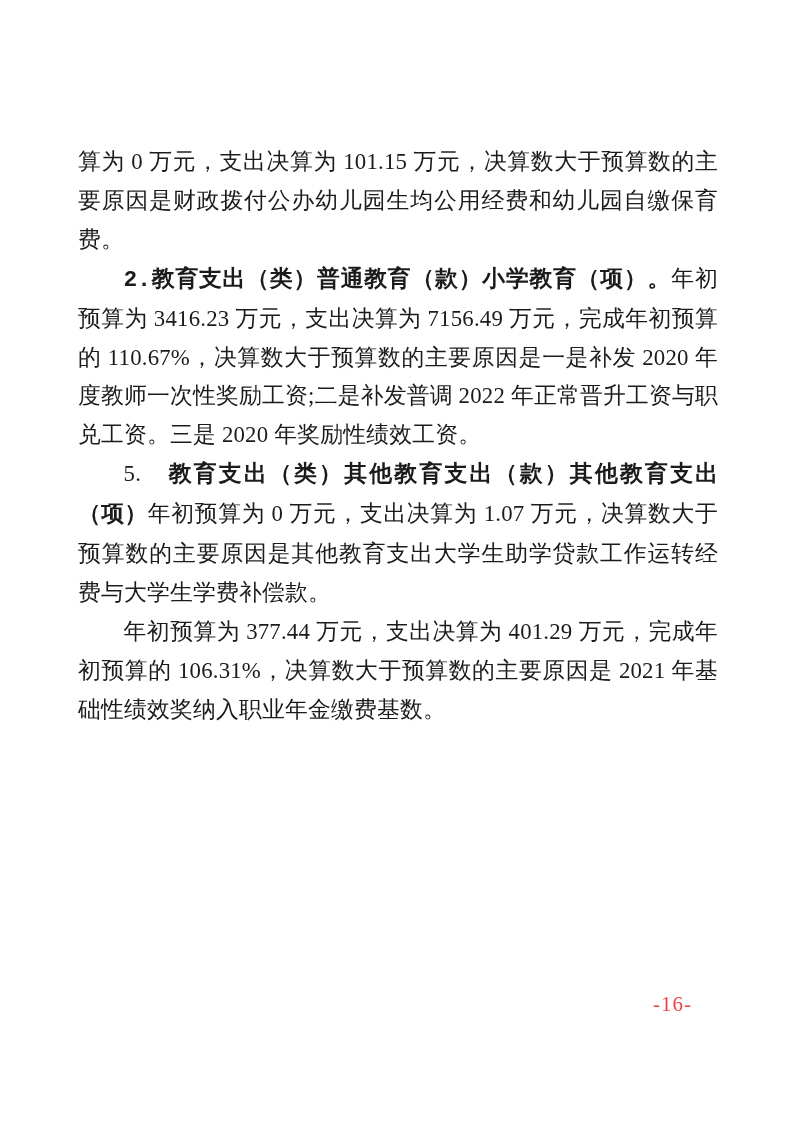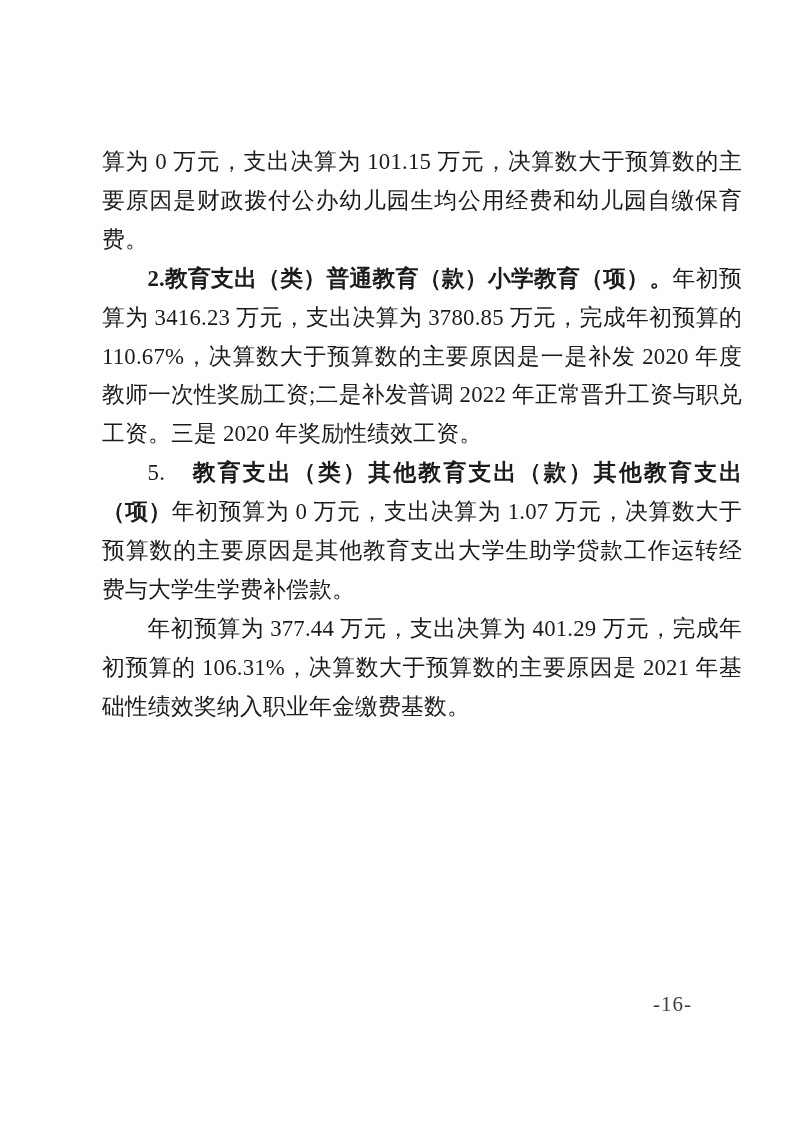--- a/index.html
+++ b/index.html
@@ -7,53 +7,52 @@
     width: 793px; height: 1122px;
     background: #ffffff;
     font-family: "Liberation Serif", "DejaVu Serif", serif;
     position: relative;
     overflow: hidden;
   }
   .page {
     position: absolute; inset: 0;
     background: #ffffff;
     color: #1b1b1b;
-    margin-left: 24px;
   }
   .content {
     position: absolute;
     left: 78px; top: 143px;
     width: 640px;
     font-size: 22.8px;
     line-height: 38.9px;
     text-align: justify;
     text-justify: inter-ideograph;
     letter-spacing: 0.2px;
   }
   p.para { margin: 0; padding: 0; }
   p.para.indent { text-indent: 2em; }
   .run { font-weight: 400; }
   .run.b {
     font-weight: 700;
-    font-family: Liberation Serif, serif;
+    font-family: Liberation Mono, monospace;
     letter-spacing: 0;
   }
   .footer {
     position: absolute;
     top: 992px; right: 101px;
     font-size: 21px;
-    color: #404040;
+    color: #ef4444;
     letter-spacing: 1px;
     font-family: "Liberation Serif", "DejaVu Serif", serif;
   }
 </style>
 </head>
 <body>
 
 <div class="page">
   <main class="content" id="paras">
       <p class="para"><span class="run">算为 0 万元，支出决算为 101.15 万元，决算数大于预算数的主要原因是财政拨付公办幼儿园生均公用经费和幼儿园自缴保育费。</span></p>
-      <p class="para indent"><span class="run b">2.教育支出（类）普通教育（款）小学教育（项）。</span><span class="run">年初预算为 3416.23 万元，支出决算为 3780.85 万元，完成年初预算的 110.67%，决算数大于预算数的主要原因是一是补发 2020 年度教师一次性奖励工资;二是补发普调 2022 年正常晋升工资与职兑工资。三是 2020 年奖励性绩效工资。</span></p>
+      <p class="para indent"><span class="run b">2.教育支出（类）普通教育（款）小学教育（项）。</span><span class="run">年初预算为 3416.23 万元，支出决算为 7156.49 万元，完成年初预算的 110.67%，决算数大于预算数的主要原因是一是补发 2020 年度教师一次性奖励工资;二是补发普调 2022 年正常晋升工资与职兑工资。三是 2020 年奖励性绩效工资。</span></p>
       <p class="para indent"><span class="run">5.　</span><span class="run b">教育支出（类）其他教育支出（款）其他教育支出（项）</span><span class="run">年初预算为 0 万元，支出决算为 1.07 万元，决算数大于预算数的主要原因是其他教育支出大学生助学贷款工作运转经费与大学生学费补偿款。</span></p>
       <p class="para indent"><span class="run">年初预算为 377.44 万元，支出决算为 401.29 万元，完成年初预算的 106.31%，决算数大于预算数的主要原因是 2021 年基础性绩效奖纳入职业年金缴费基数。</span></p>
     </main>
   <div class="footer">-16-</div>
 </div>
 
 </body></html>

